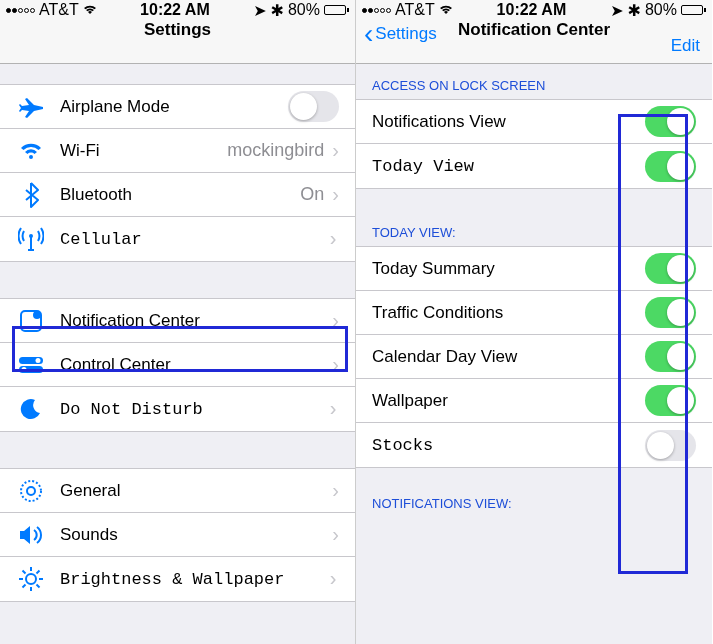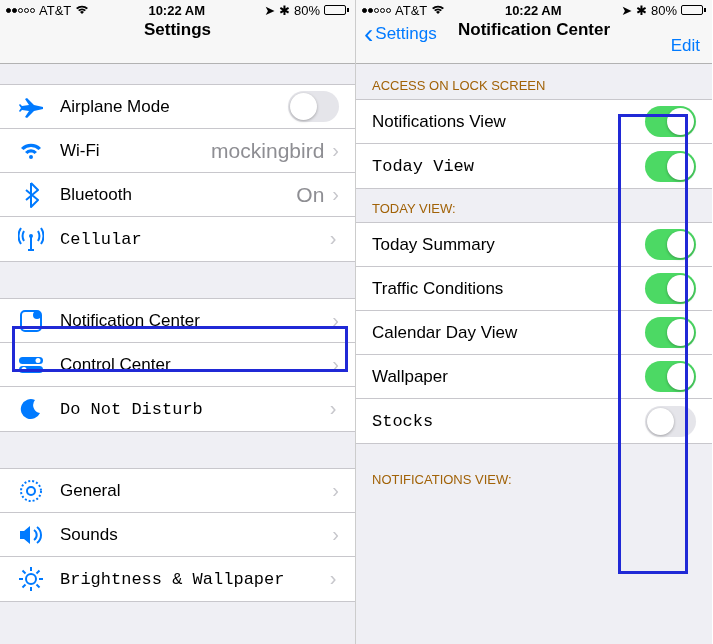--- a/index.html
+++ b/index.html
@@ -2,48 +2,48 @@
 <html><head>
 <meta charset="utf-8">
 <style>
 * { box-sizing: border-box; margin: 0; padding: 0; }
 body { font-family: -apple-system, "Helvetica Neue", Helvetica, Arial, sans-serif; background: #fff; width: 713px; height: 644px; overflow: hidden; }
 .container { display: flex; width: 713px; height: 644px; }
 .pane { width: 356px; height: 644px; background: #efeff4; overflow: hidden; position: relative; }
 .pane:first-child { border-right: 1px solid #ccc; }
 
 
-.status-bar { height: 20px; background: #f7f7f7; display: flex; align-items: center; justify-content: space-between; padding: 0 6px; font-size: 13px; color: #000; }
+.status-bar { height: 20px; background: #f7f7f7; display: flex; align-items: center; justify-content: space-between; padding: 0 6px; font-size: 16px; color: #000; }
 .status-left, .status-right { display: flex; align-items: center; gap: 4px; }
 .status-center { font-weight: 600; }
 .dots { display: flex; gap: 1px; }
 .dot { width: 5px; height: 5px; border-radius: 50%; border: 1px solid #000; }
 .dot.filled { background: #000; }
 .battery { display: inline-flex; align-items: center; }
 .battery-body { width: 22px; height: 10px; border: 1px solid #000; border-radius: 2px; position: relative; padding: 1px; }
 .battery-fill { background: #000; height: 100%; }
 .battery-tip { width: 2px; height: 4px; background: #000; margin-left: 1px; }
 
 
 .nav-bar { height: 44px; background: #f7f7f7; border-bottom: 1px solid #b2b2b2; display: flex; align-items: flex-start; justify-content: center; position: relative; }
 .nav-title { font-size: 17px; font-weight: 600; color: #000; }
 .nav-back { position: absolute; left: 8px; display: flex; align-items: center; color: #007aff; font-size: 17px; }
 .nav-edit { position: absolute; right: 12px; color: #007aff; font-size: 17px; margin-top: 16px; }
 .chevron-back { font-size: 28px; line-height: 1; margin-right: 2px; font-weight: 300; }
 
 
-.section-header { padding: 14px 16px 6px; font-size: 13px; color: #a16207; text-transform: uppercase; }
+.section-header { padding: 14px 16px 6px; font-size: 13px; color: #1d4ed8; text-transform: uppercase; }
 
 
 .group { background: #fff; border-top: 1px solid #c8c7cc; border-bottom: 1px solid #c8c7cc; }
 .row { display: flex; align-items: center; min-height: 44px; padding: 0 16px; border-bottom: 1px solid #c8c7cc; background: #fff; position: relative; }
 .row:last-child { border-bottom: none; font-family: Liberation Mono, monospace; }
 .row .icon-slot { width: 30px; height: 30px; margin-right: 14px; display: flex; align-items: center; justify-content: center; color: #007aff; flex-shrink: 0; }
 .row-label { font-size: 17px; color: #000; flex: 1; }
-.row-value { font-size: 21px; color: #8e8e93; margin-right: 8px; }
+.row-value { font-size: 18px; color: #8e8e93; margin-right: 8px; }
 .chevron { color: #c7c7cc; font-size: 20px; }
 
 
 .toggle { width: 51px; height: 31px; border-radius: 16px; background: #e5e5ea; position: relative; transition: background 0.2s; }
 .toggle.on { background: #4cd964; }
 .toggle-knob { width: 27px; height: 27px; border-radius: 50%; background: #fff; position: absolute; top: 2px; left: 2px; box-shadow: 0 1px 3px rgba(0,0,0,0.3); transition: left 0.2s; }
 .toggle.on .toggle-knob { left: 22px; }
 
 .gap { height: 36px; }
 
@@ -266,21 +266,21 @@
           </div>
     </div>
     <div class="row">
       <div class="row-label">Today View</div>
       <div class="toggle on">
             <div class="toggle-knob"></div>
           </div>
     </div>
   </div>
 
-  <div class="section-header" style="padding-top:12px">TODAY VIEW:</div>
+  <div class="section-header" style="padding-top:36px">TODAY VIEW:</div>
   <div class="group">
     <div class="row">
       <div class="row-label">Today Summary</div>
       <div class="toggle on">
             <div class="toggle-knob"></div>
           </div>
     </div>
     <div class="row">
       <div class="row-label">Traffic Conditions</div>
       <div class="toggle on">

